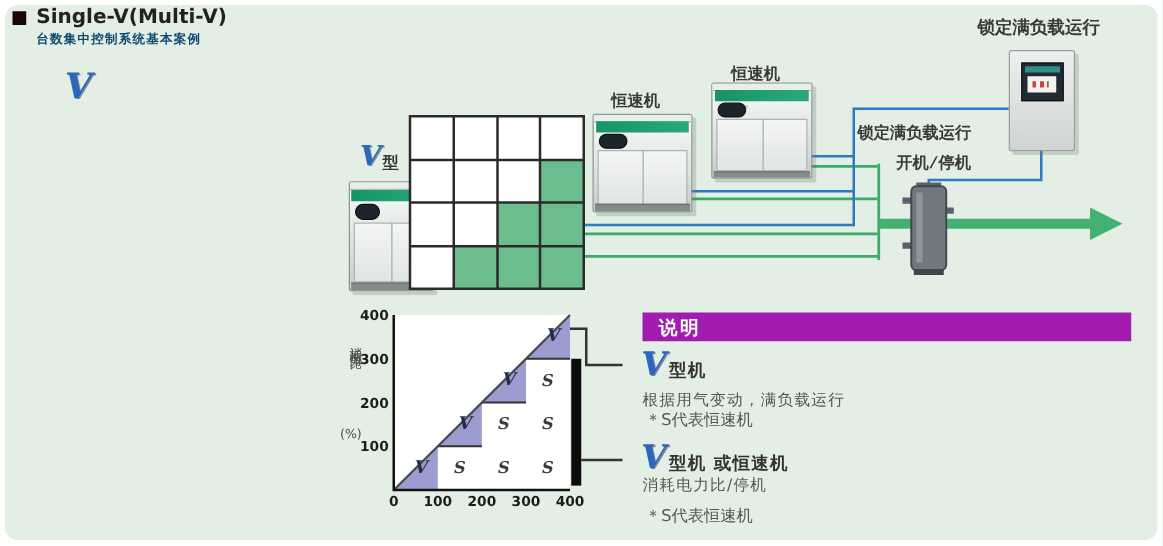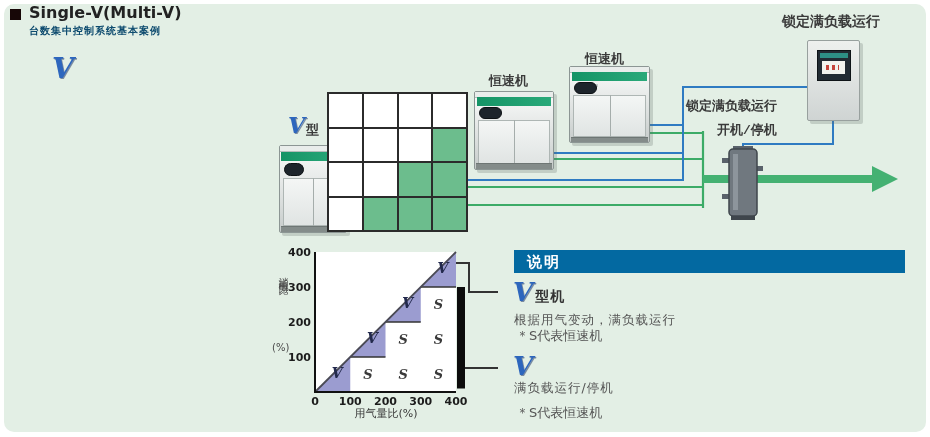--- a/index.html
+++ b/index.html
@@ -59,21 +59,21 @@
   #wires{z-index:1;}
 
   
   .chart{position:absolute;left:271px;top:243px;width:240px;height:190px;z-index:2;}
   .chart svg{left:0;top:0;}
   .ylab{position:absolute;left:5px;top:26px;writing-mode:vertical-rl;font-size:10px;color:#4a4a4a;letter-spacing:2px;}
   .ypct{position:absolute;left:1px;top:99px;font-size:10px;color:#4a4a4a;}
   .xlab{position:absolute;left:44px;top:163px;width:142px;text-align:center;font-size:11px;color:#3a3a3a;}
 
   
-  .legend-header{position:absolute;left:514px;top:250px;width:391px;height:23px;background:#0369a1;z-index:2;}
+  .legend-header{position:absolute;left:514px;top:250px;width:391px;height:23px;background:#a21caf;z-index:2;}
   .legend-header span{display:block;padding:3px 0 0 13px;font-size:15px;font-weight:bold;color:#ffffff;letter-spacing:2px;}
   .legend-item{position:absolute;display:flex;align-items:flex-start;z-index:2;}
   .legend-item .vlogo{font-size:26px;}
   .legend-item .li-title{font-size:14px;font-weight:bold;color:#333;margin:9px 0 0 2px;letter-spacing:1px;}
   .legend-desc{position:absolute;font-size:12.5px;color:#555;z-index:2;letter-spacing:1px;}
   .legend-note{position:absolute;font-size:13px;color:#555;z-index:2;}
 </style>
 </head>
 <body>
 
@@ -212,29 +212,29 @@
       <text x="167.375" y="135.5" text-anchor="middle" font-size="13" font-weight="bold" font-style="italic" font-family="&quot;DejaVu Serif&quot;,&quot;Liberation Serif&quot;,serif" fill="#3a3a3a">S</text>
       <text x="132.125" y="100.5" text-anchor="middle" font-size="13" font-weight="bold" font-style="italic" font-family="&quot;DejaVu Serif&quot;,&quot;Liberation Serif&quot;,serif" fill="#3a3a3a">S</text>
       <text x="167.375" y="100.5" text-anchor="middle" font-size="13" font-weight="bold" font-style="italic" font-family="&quot;DejaVu Serif&quot;,&quot;Liberation Serif&quot;,serif" fill="#3a3a3a">S</text>
       <text x="167.375" y="65.5" text-anchor="middle" font-size="13" font-weight="bold" font-style="italic" font-family="&quot;DejaVu Serif&quot;,&quot;Liberation Serif&quot;,serif" fill="#3a3a3a">S</text>
       <rect x="186" y="44" width="8" height="101.5" fill="#0c0c0c"></rect>
       <path d="M185,20 H198 V49 H227" fill="none" stroke="#333" stroke-width="2"></path>
       <path d="M194,125 H227" fill="none" stroke="#333" stroke-width="2"></path>
     </svg>
   <div class="ylab">消耗电力比</div>
   <div class="ypct">(%)</div>
-  <div class="xlab">用气量比(%)</div>
 </div>
 
 <div class="legend-header">
   <span>说明</span>
 </div>
 <div class="legend-item" style="left:513px;top:279px;">
   <span class="vlogo">V</span>
   <span class="li-title">型机</span>
 </div>
 <div class="legend-desc" style="left:514px;top:312px;">根据用气变动，满负载运行</div>
 <div class="legend-note" style="left:516px;top:327px;">＊S代表恒速机</div>
 <div class="legend-item" style="left:513px;top:353px;">
   <span class="vlogo">V</span>
-</div>
-<div class="legend-desc" style="left:514px;top:380px;">满负载运行/停机</div>
+  <span class="li-title">型机 或恒速机</span>
+</div>
+<div class="legend-desc" style="left:514px;top:380px;">消耗电力比/停机</div>
 <div class="legend-note" style="left:516px;top:404px;">＊S代表恒速机</div>
 
 </body></html>

